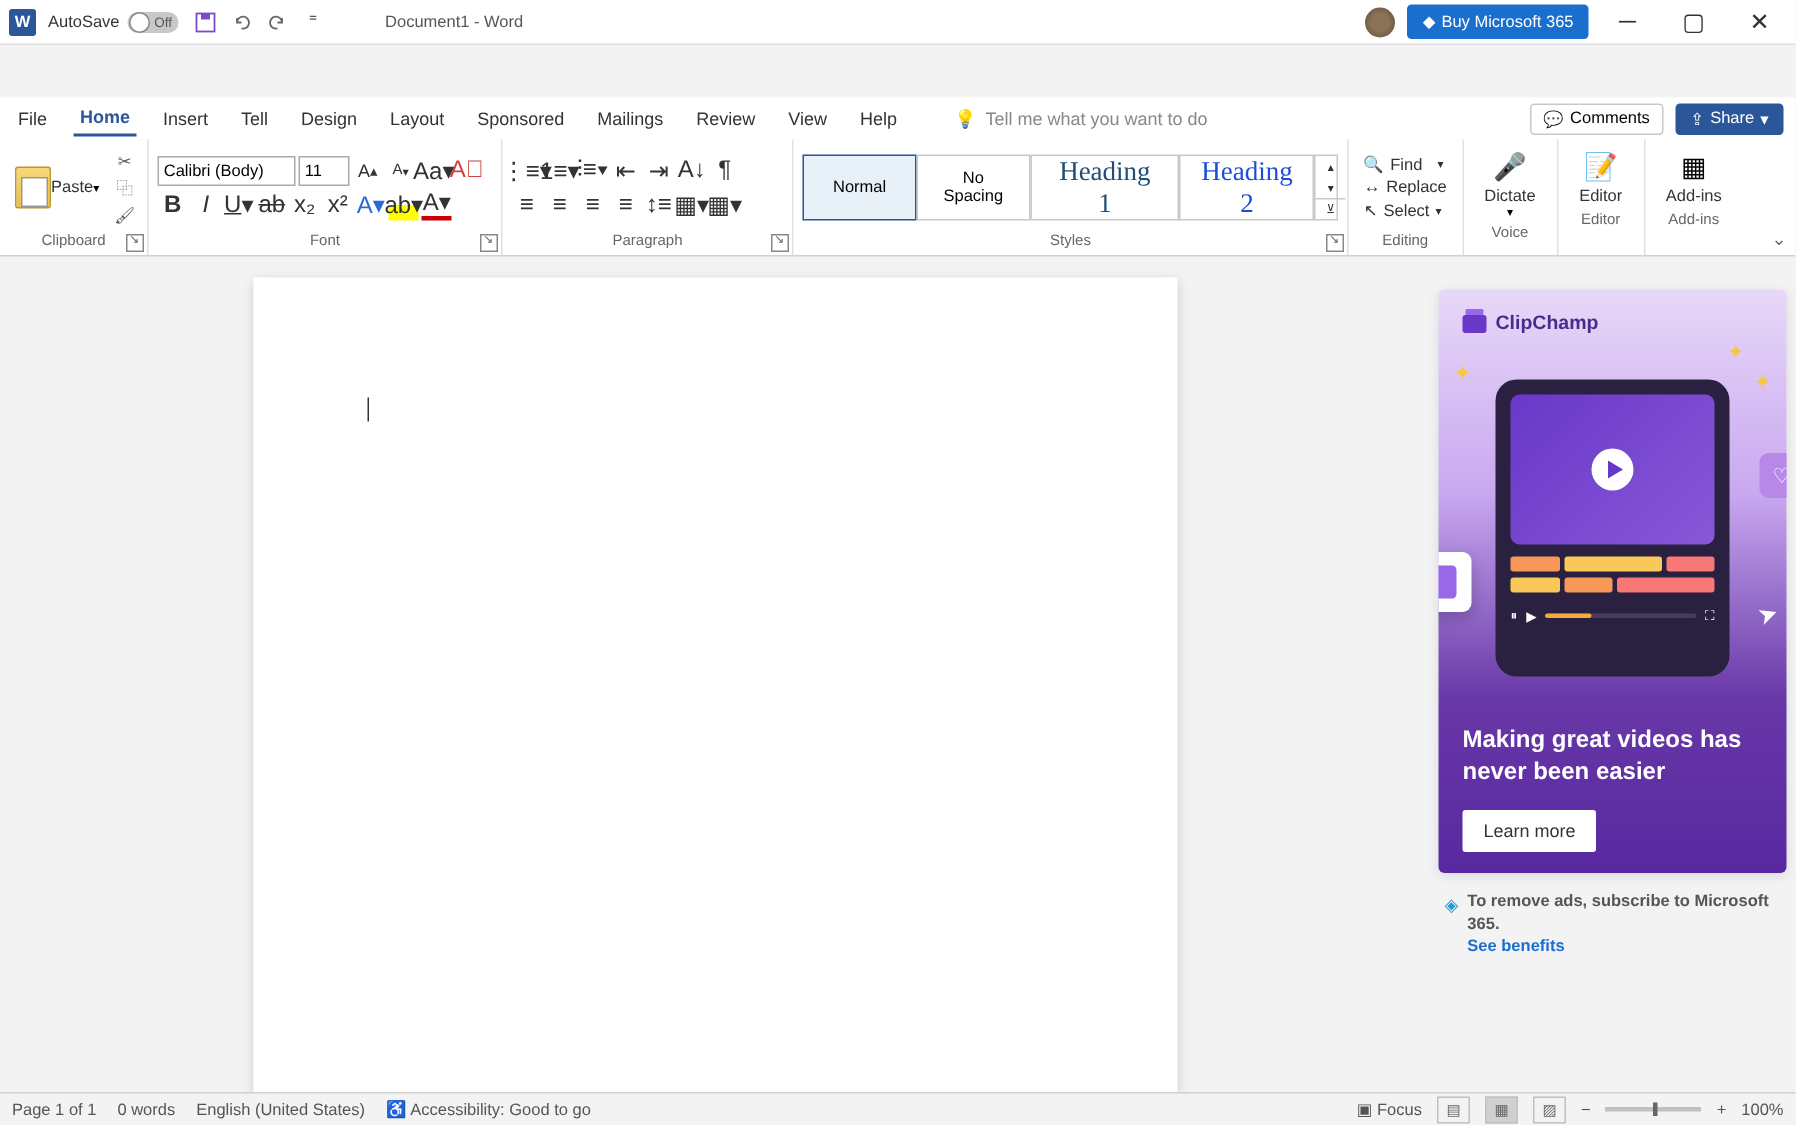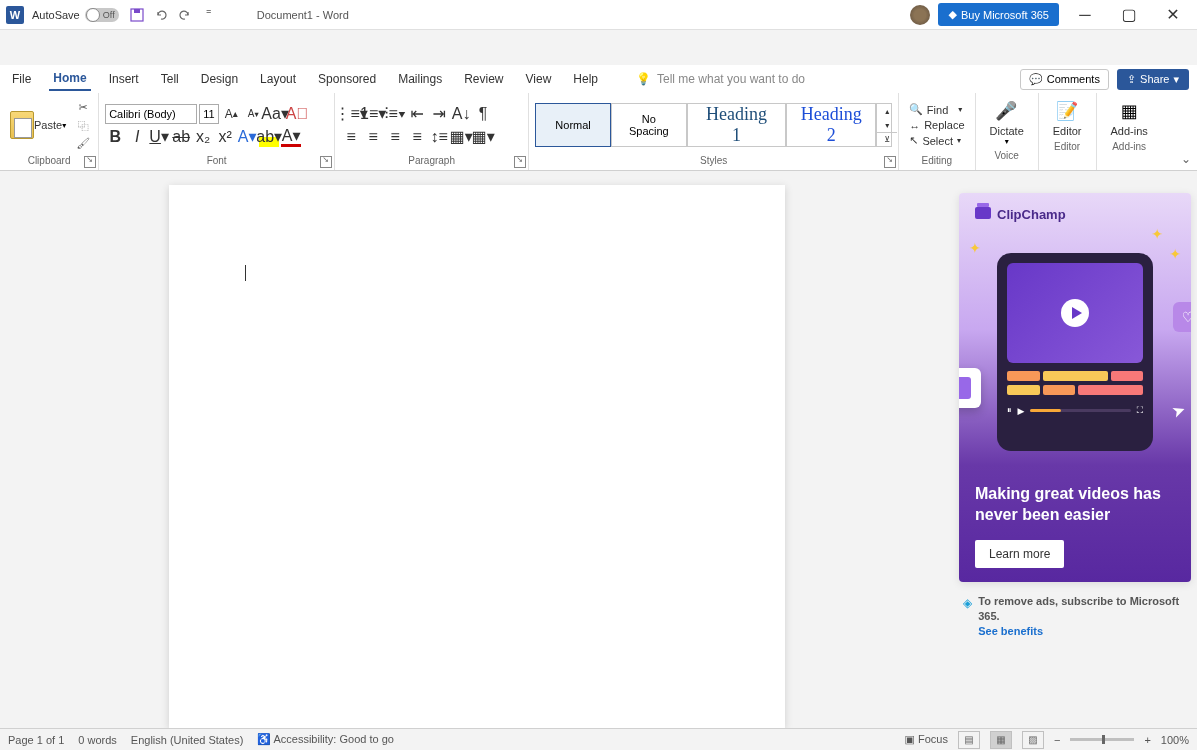--- a/index.html
+++ b/index.html
@@ -28,21 +28,21 @@
 .group { border-right: 1px solid #e0e0e0; padding: 2px 6px; display: flex; flex-direction: column; position: relative; }
 .group-content { flex: 1; display: flex; align-items: center; gap: 2px; }
 .group-label { font-size: 10px; color: #666; text-align: center; padding-bottom: 2px; }
 .paste-big { display: flex; align-items: center; padding: 2px 4px; cursor: pointer; }
 .paste-icon { width: 24px; height: 28px; background: linear-gradient(#f8d878, #e8c050); border: 1px solid #b89830; border-radius: 2px; position: relative; }
 .paste-icon::after { content: ""; position: absolute; top: 6px; left: 3px; width: 16px; height: 18px; background: #fff; border: 1px solid #999; }
 .paste-label { font-size: 11px; color: #333; }
 .small-btns { display: flex; flex-direction: column; gap: 2px; margin-left: 2px; }
 .small-btn { width: 18px; height: 16px; display: flex; align-items: center; justify-content: center; cursor: pointer; color: #555; font-size: 11px; }
 .font-sel { width: 92px; height: 20px; border: 1px solid #ababab; font-size: 11px; padding: 1px 3px; background: #fff; }
-.size-sel { width: 20px; height: 20px; border: 1px solid #ababab; font-size: 11px; padding: 1px 3px; background: #fff; }
+.size-sel { width: 34px; height: 20px; border: 1px solid #ababab; font-size: 11px; padding: 1px 3px; background: #fff; }
 .fmt-btn { width: 20px; height: 20px; display: flex; align-items: center; justify-content: center; cursor: pointer; color: #333; }
 .font-row { display: flex; align-items: flex-end; gap: 2px; }
 .font-col { display: flex; flex-direction: column; gap: 3px; }
 .style-box { border: 1px solid #c8c8c8; padding: 6px 12px; text-align: center; cursor: pointer; height: 44px; display: flex; align-items: center; justify-content: center; }
 .style-box.active { border: 1px solid #2b579a; background: #e8f0f8; }
 .style-normal { font-size: 11px; width: 76px; }
 .style-nospace { font-size: 11px; width: 76px; }
 .style-h1 { font-size: 18px; color: #1f4e79; font-family: "Calibri Light"; width: 100px; }
 .style-h2 { font-size: 18px; color: #1d4ed8; font-family: "Calibri Light"; width: 90px; }
 .edit-row { display: flex; align-items: center; gap: 4px; font-size: 11px; color: #333; padding: 1px 4px; cursor: pointer; }
@@ -53,21 +53,21 @@
 .launcher::after { content: "↘"; font-size: 8px; position: absolute; top: -2px; left: 1px; color: #666; }
 .collapse-ribbon { position: absolute; right: 6px; bottom: 4px; cursor: pointer; color: #666; font-size: 12px; }
 .workspace { flex: 1; display: flex; background: #f3f3f3; overflow: hidden; }
 .doc-area { flex: 1; display: flex; justify-content: center; padding-top: 14px; overflow: hidden; }
 .page { width: 616px; height: 100%; background: #fff; box-shadow: 0 2px 8px rgba(0,0,0,0.15); padding: 80px 76px; position: relative; }
 .cursor { width: 1px; height: 16px; background: #333; animation: blink 1s infinite; }
 @keyframes blink { 50% { opacity: 0; } }
 .sidebar { width: 244px; padding: 0 6px; display: flex; flex-direction: column; }
 .ad-card { background: linear-gradient(180deg, #e8d8f8 0%, #c8a8f0 35%, #6838a8 70%, #5828a0 100%); border-radius: 4px; overflow: hidden; margin-top: 22px; box-shadow: 0 2px 8px rgba(0,0,0,0.1); }
 .ad-top { padding: 14px 16px 10px; }
-.ad-brand { display: flex; align-items: flex-start; gap: 6px; font-size: 13px; font-weight: 600; color: #4a2a8a; }
+.ad-brand { display: flex; align-items: flex-end; gap: 6px; font-size: 13px; font-weight: 600; color: #4a2a8a; }
 .ad-brand-icon { width: 16px; height: 12px; background: #6838c8; border-radius: 2px; position: relative; display: inline-block;}
 .ad-brand-icon::after { content:""; position:absolute; top:-4px; left:2px; width:12px; height:4px; background:#9868e8; border-radius:1px;}
 .ad-illus { height: 240px; position: relative; display: flex; align-items: center; justify-content: center; }
 .phone { width: 156px; height: 198px; background: #2a2040; border-radius: 14px; padding: 10px; position: relative; }
 .phone-screen { width: 100%; height: 100px; background: linear-gradient(135deg, #6838c8, #8858d8); border-radius: 6px; display: flex; align-items: center; justify-content: center; position: relative; }
 .play-btn { width: 28px; height: 28px; background: #fff; border-radius: 50%; display: flex; align-items: center; justify-content: center; }
 .play-btn::after { content: ""; border-left: 10px solid #6838c8; border-top: 6px solid transparent; border-bottom: 6px solid transparent; margin-left: 3px; }
 .timeline { margin-top: 8px; display: flex; flex-direction: column; gap: 4px; }
 .timeline-row { height: 10px; display: flex; gap: 3px; }
 .clip { border-radius: 2px; }

